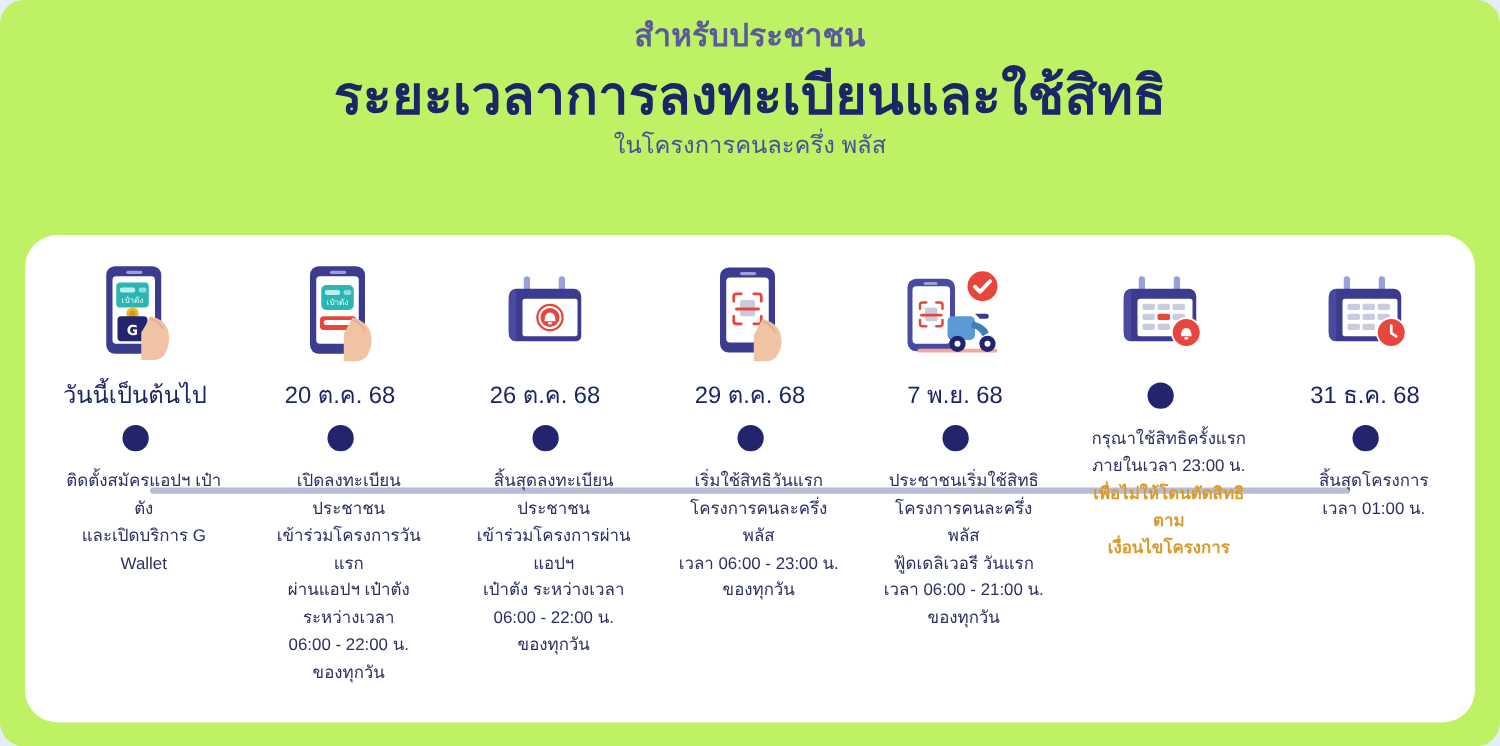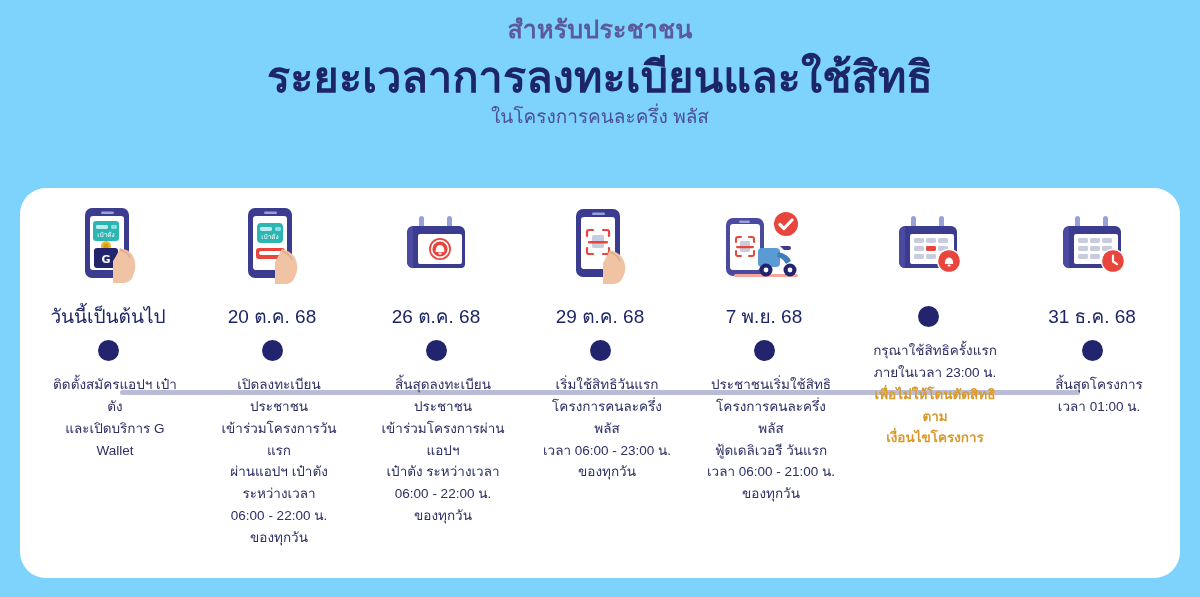--- a/index.html
+++ b/index.html
@@ -2,21 +2,21 @@
 <html><head>
 <meta charset="utf-8">
 <style>
   * { box-sizing: border-box; margin: 0; padding: 0; }
   html, body {
     width: 1200px; height: 597px;
     background: #e7ecfb;
     font-family: "Liberation Sans", "DejaVu Sans", sans-serif;
     overflow: hidden;
   }
-  .page { position: relative; width: 1200px; height: 597px; background: #7dd3fc; }
+  .page { position: relative; width: 1200px; height: 597px; background: #bef264; border-radius: 19px; }
 
   
   .header { text-align: center; padding-top: 14px; }
   .eyebrow {
     font-size: 25px; font-weight: bold; color: #5b5a9c;
     letter-spacing: .2px; line-height: 1.25;
   }
   .title {
     font-size: 43px; font-weight: bold; color: #1c2566;
     line-height: 1.25; margin-top: 6px; letter-spacing: .2px; text-align: center;
@@ -49,21 +49,21 @@
     display: flex; align-items: flex-start;
     padding: 0 6px;
   }
   .step {
     flex: 1 1 0; position: relative;
     display: flex; flex-direction: column; align-items: center;
   }
 
   .icon-box {
     height: 112px; width: 100%;
-    display: flex; justify-content: center;
+    display: flex; align-items: center; justify-content: center;
     padding-top: 16px;
   }
   .icon-box svg { display: block; }
 
   .date {
     font-size: 19px; font-weight: normal; color: #1c2566;
     height: 34px; line-height: 34px; white-space: nowrap;
   }
   .dot-wrap { height: 32px; display: flex; align-items: center; justify-content: center; }
   .dot {

